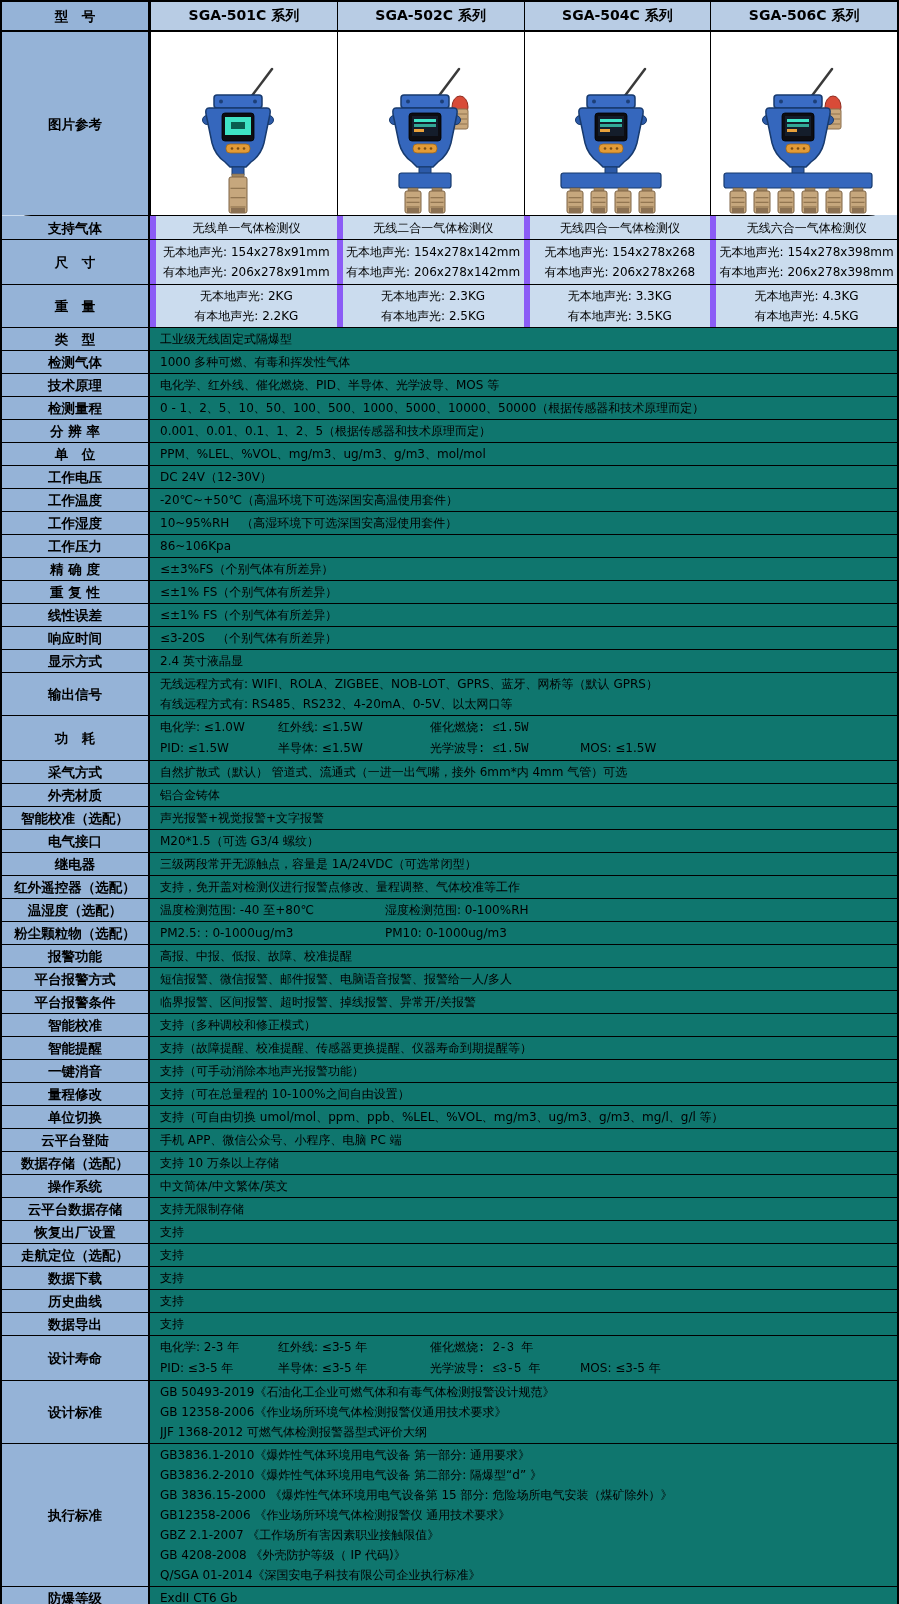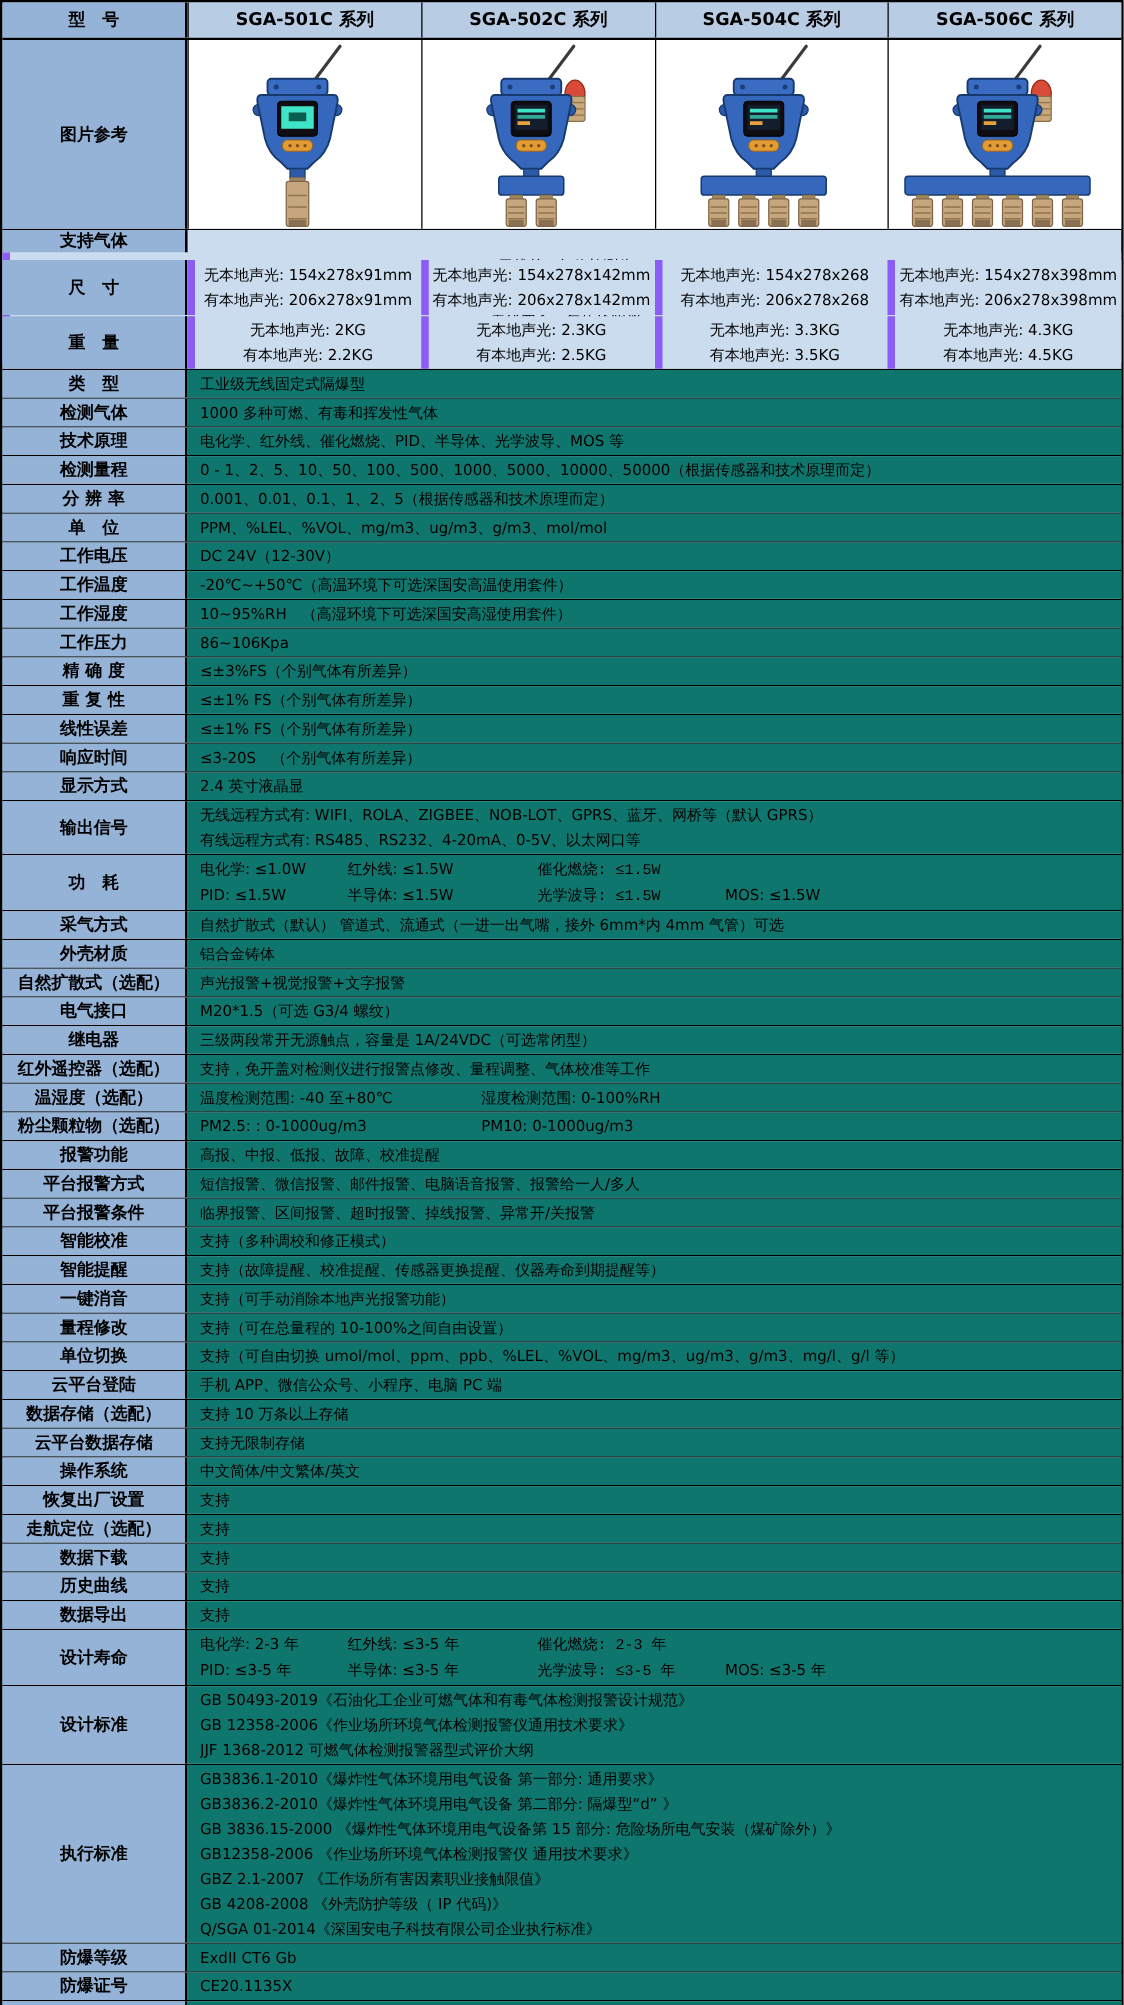--- a/index.html
+++ b/index.html
@@ -26,34 +26,34 @@
   .line.two .seg:first-child{min-width:225px;}
   
   .r-header{height:30px;border-bottom:2px solid #000;}
   .r-header .cell.model{
     flex:1;background:#b8cce4;border-left:1px solid #000;
     display:flex;align-items:center;justify-content:center;
     font-weight:bold;font-size:14px;
   }
   .r-header .cell.model:first-of-type{border-left:none;}
   
-  .r-image{height:152px;}
+  .r-image{height:184px;border-radius:29px;}
   .r-image .cell.product{
     flex:1;background:#ffffff;border-left:1px solid #000;
     display:flex;align-items:flex-end;justify-content:center;overflow:hidden;
   }
   .r-image .cell.product:first-of-type{border-left:none;}
   
   .col4 .cell.v{
     flex:1;background:#cbdcee;border-left:6px solid #8b5cf6;
     display:flex;flex-direction:column;justify-content:space-evenly;
     text-align:center;font-size:12px;padding:1px 2px;
   }
   .col4 .cell.v:first-of-type{border-left:none;}
-  .r-gas{height:24px;flex-direction:column;}
+  .r-gas{height:24px;}
   .r-size{height:45px;}
   .r-weight{height:43px;}
 </style>
 </head>
 <body>
 
 <div class="spec-table">
 
   <div class="row r-header">
     <div class="cell label">型　号</div>
@@ -413,21 +413,21 @@
           <div class="line">自然扩散式（默认） 管道式、流通式（一进一出气嘴，接外 6mm*内 4mm 气管）可选</div>
         </div>
   </div>
       <div class="row">
     <div class="cell label">外壳材质</div>
     <div class="cell value">
           <div class="line">铝合金铸体</div>
         </div>
   </div>
       <div class="row">
-    <div class="cell label">自然扩散式（选配）</div>
+    <div class="cell label">智能校准（选配）</div>
     <div class="cell value">
           <div class="line">声光报警+视觉报警+文字报警</div>
         </div>
   </div>
       <div class="row">
     <div class="cell label">电气接口</div>
     <div class="cell value">
           <div class="line">M20*1.5（可选 G3/4 螺纹）</div>
         </div>
   </div>
@@ -509,29 +509,29 @@
           <div class="line">手机 APP、微信公众号、小程序、电脑 PC 端</div>
         </div>
   </div>
       <div class="row">
     <div class="cell label">数据存储（选配）</div>
     <div class="cell value">
           <div class="line">支持 10 万条以上存储</div>
         </div>
   </div>
       <div class="row">
+    <div class="cell label">操作系统</div>
+    <div class="cell value">
+          <div class="line">中文简体/中文繁体/英文</div>
+        </div>
+  </div>
+      <div class="row">
     <div class="cell label">云平台数据存储</div>
     <div class="cell value">
           <div class="line">支持无限制存储</div>
-        </div>
-  </div>
-      <div class="row">
-    <div class="cell label">操作系统</div>
-    <div class="cell value">
-          <div class="line">中文简体/中文繁体/英文</div>
         </div>
   </div>
       <div class="row">
     <div class="cell label">恢复出厂设置</div>
     <div class="cell value">
           <div class="line">支持</div>
         </div>
   </div>
       <div class="row">
     <div class="cell label">走航定位（选配）</div>

